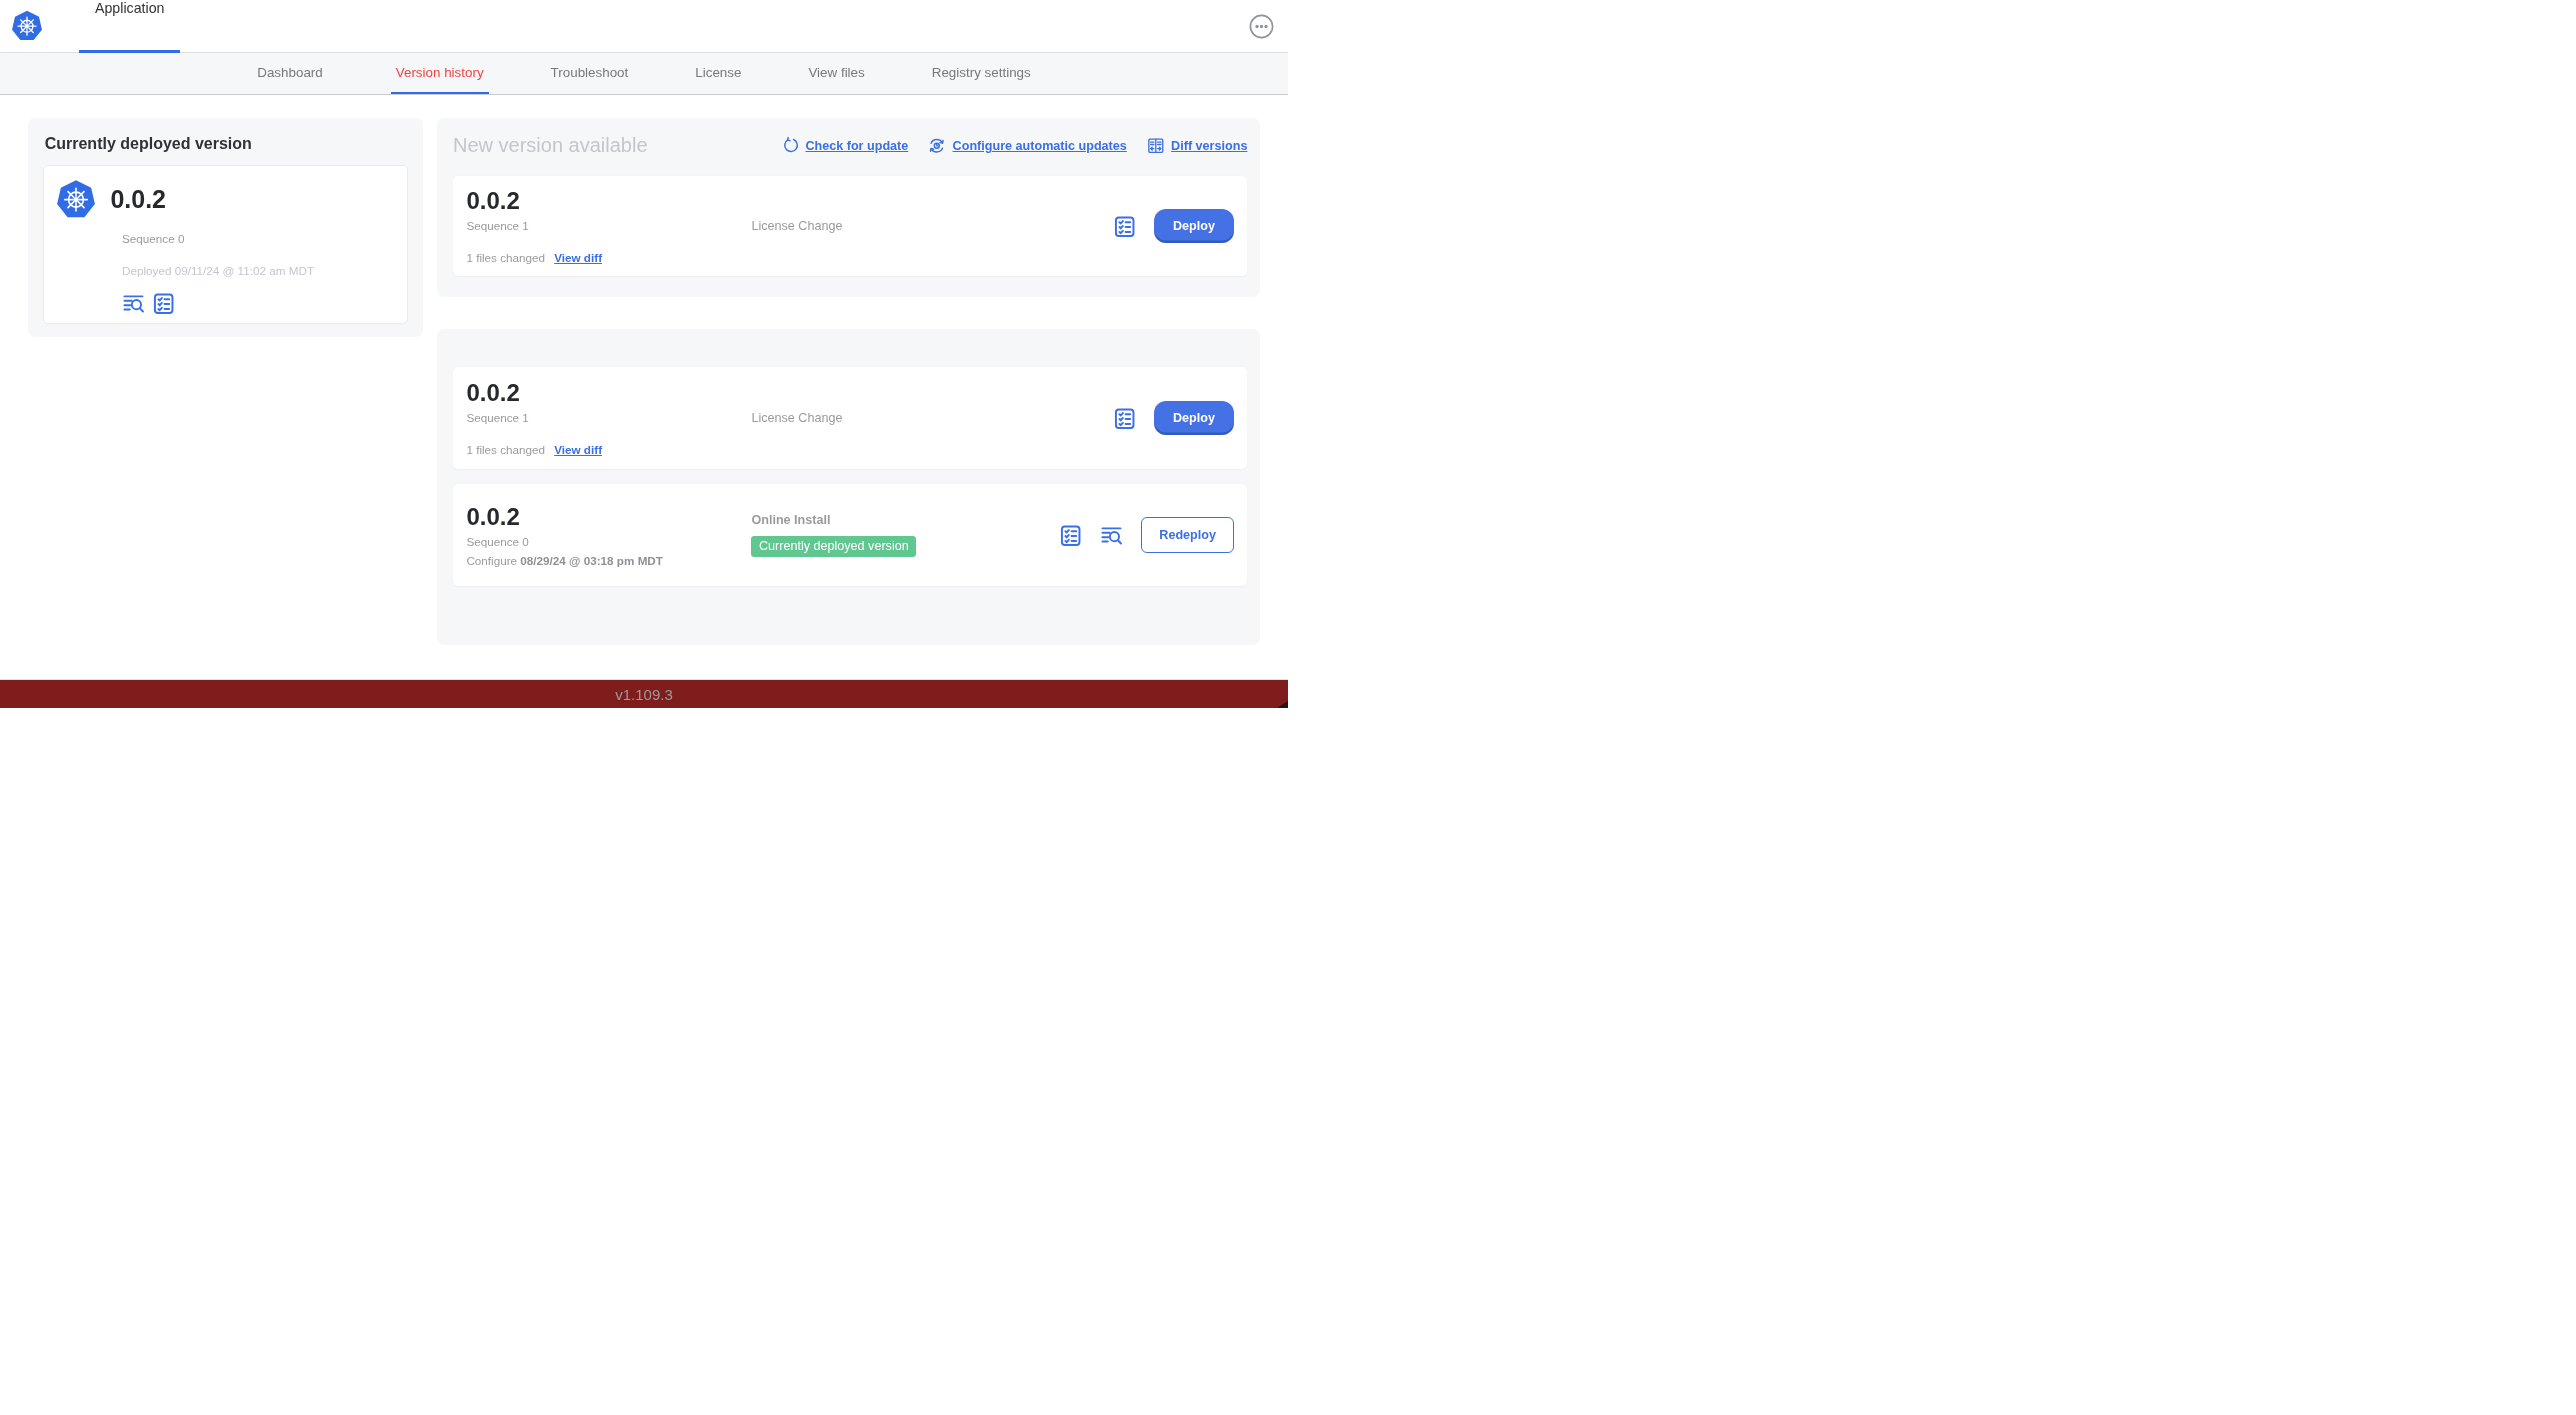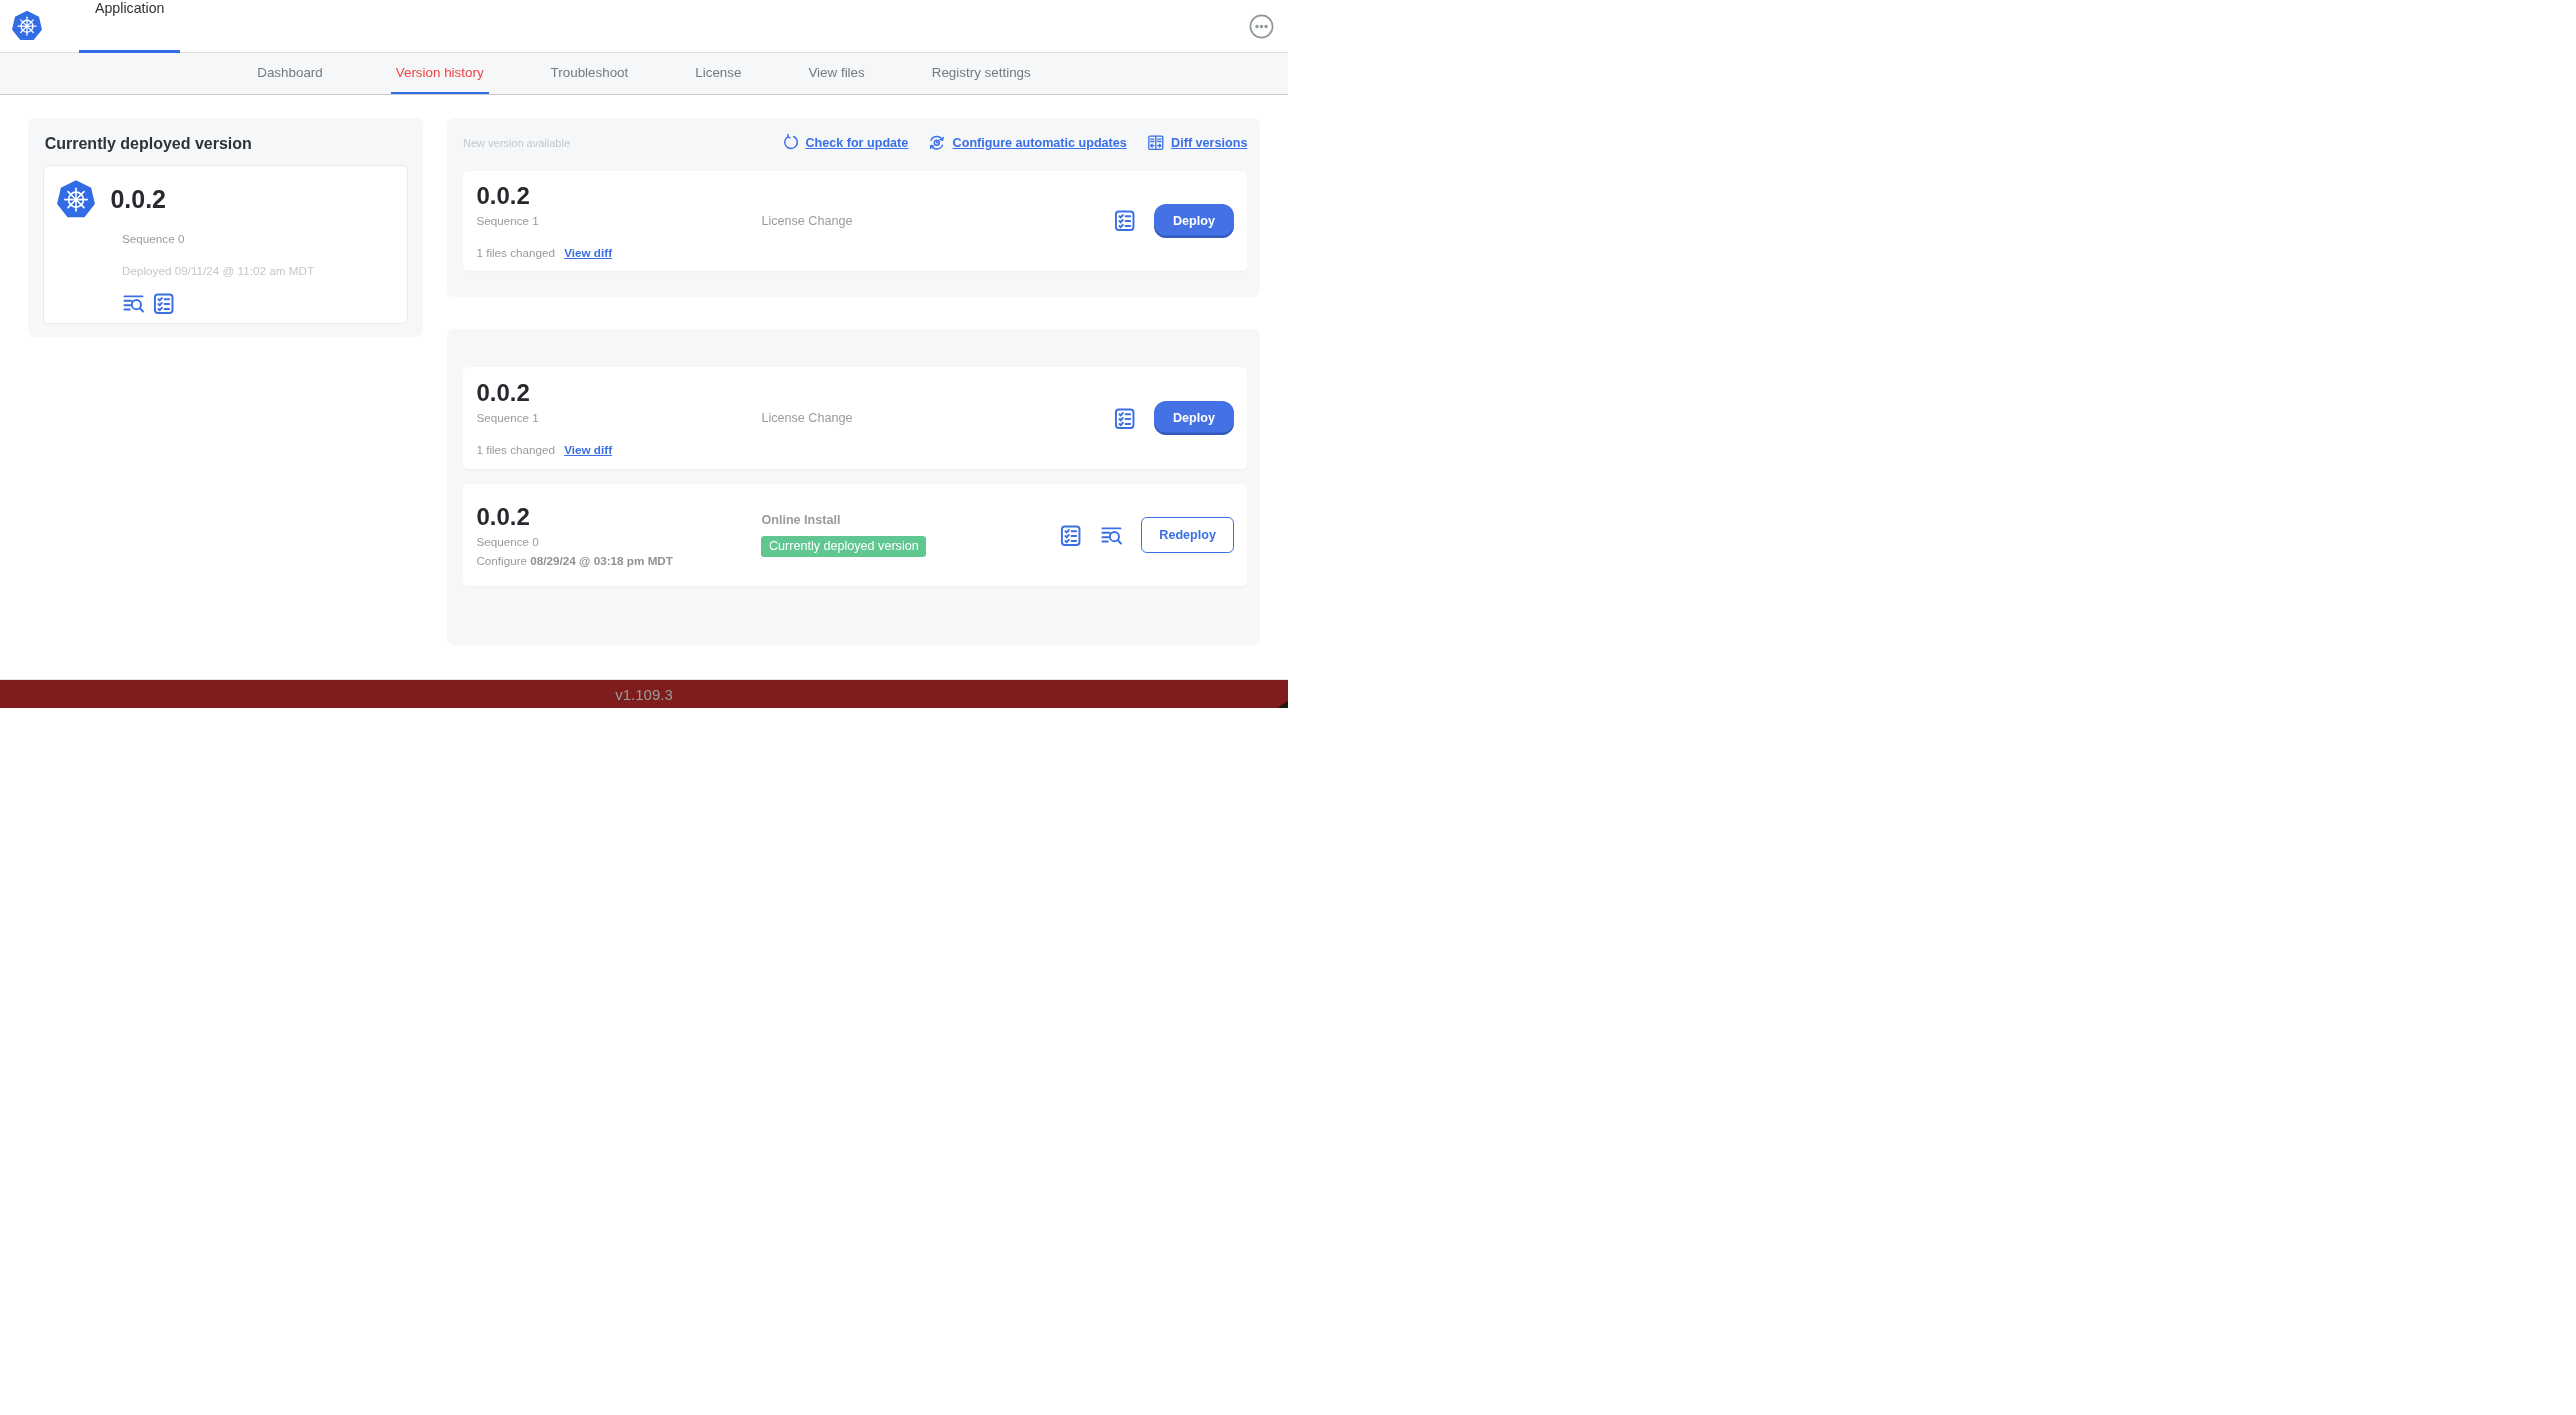--- a/index.html
+++ b/index.html
@@ -46,21 +46,21 @@
     font-size: 13.4px; color: #767a7d;
     padding: 0 5px; border-bottom: 2.5px solid transparent;
     cursor: pointer; white-space: nowrap;
   }
   .nav-tab.active { color: #ef4444; font-weight: 400; border-bottom-color: #326de6; margin-left: 6px; }
 
   
   .main {
     height: 584px; background: #fff;
     padding: 23.4px 28px 0 28px;
-    display: flex; gap: 24px;
+    display: flex; gap: 14px;
   }
   .section { background: #f5f7f9; border-radius: 6.7px; }
 
   
   .left-col { width: 395px; flex: none; }
   .current-section { height: 219px; padding: 17px 15px; }
   .current-title { font-size: 16px; font-weight: 700; color: #2f3237; padding-left: 1.7px; }
   .current-card {
     margin-top: 11.7px; height: 159px;
     background: #fff; border: 0.8px solid #e9eced; border-radius: 5px;
@@ -71,21 +71,21 @@
   .cc-version { font-size: 25px; font-weight: 700; color: #27292e; }
   .cc-meta { margin-left: 67px; }
   .cc-seq { margin-top: 11.7px; font-size: 11.7px; color: #9b9b9b; }
   .cc-deployed { margin-top: 19px; font-size: 11.7px; color: #c3c7cb; }
   .cc-icons { margin-top: 15px; display: flex; align-items: center; gap: 6.7px; }
 
   
   .right-col { flex: 1; display: flex; flex-direction: column; }
   .newver-section { height: 179px; padding: 16px 12.6px 0 16px; }
   .section-head { display: flex; align-items: center; justify-content: space-between; }
-  .muted-title { font-size: 11px; font-weight: 500; color: #c3c7cb; }
+  .muted-title { font-size: 20px; font-weight: 500; color: #c3c7cb; }
   .head-links { display: flex; align-items: center; gap: 20px; }
   .blue-link {
     display: flex; align-items: center; gap: 6.7px;
     color: #3b6fe5; font-size: 12.6px; font-weight: 600;
     cursor: pointer; white-space: nowrap;
   }
   .blue-link .link-text { text-decoration: underline; }
   .link-icon { width: 17.6px; height: 17.6px; flex: none; }
 
   .allver-section { height: 316px; margin-top: 32px; padding: 16px 12.6px 0 16px; }

